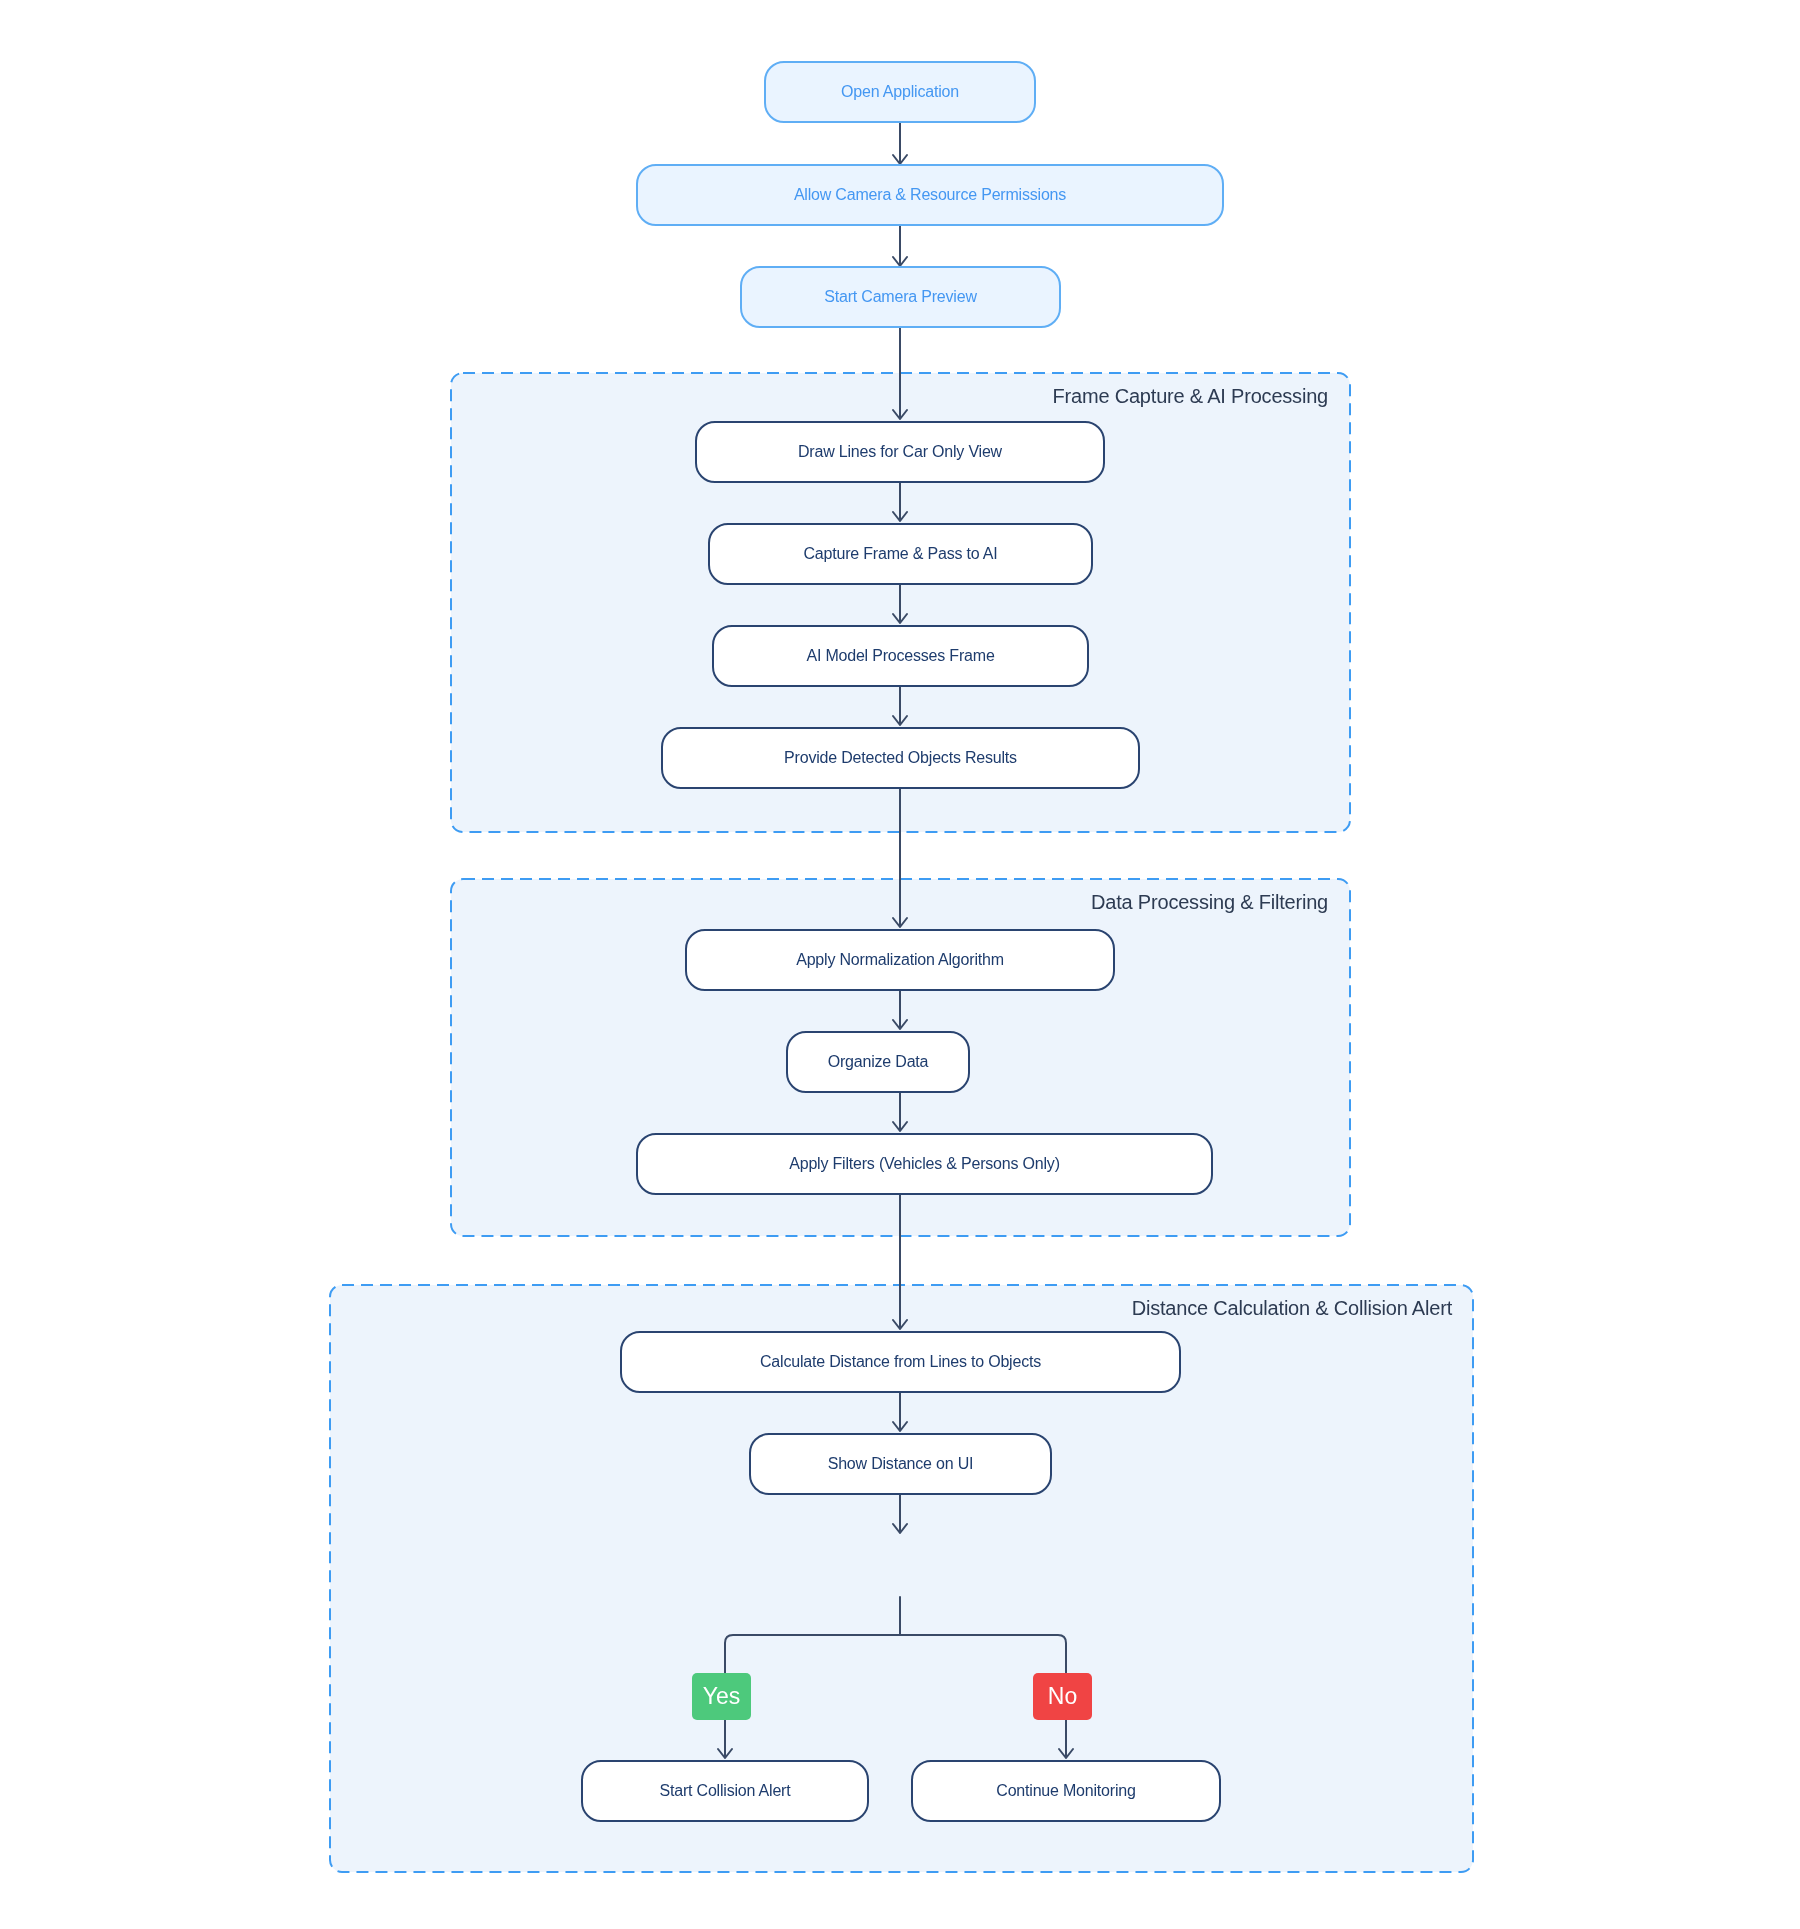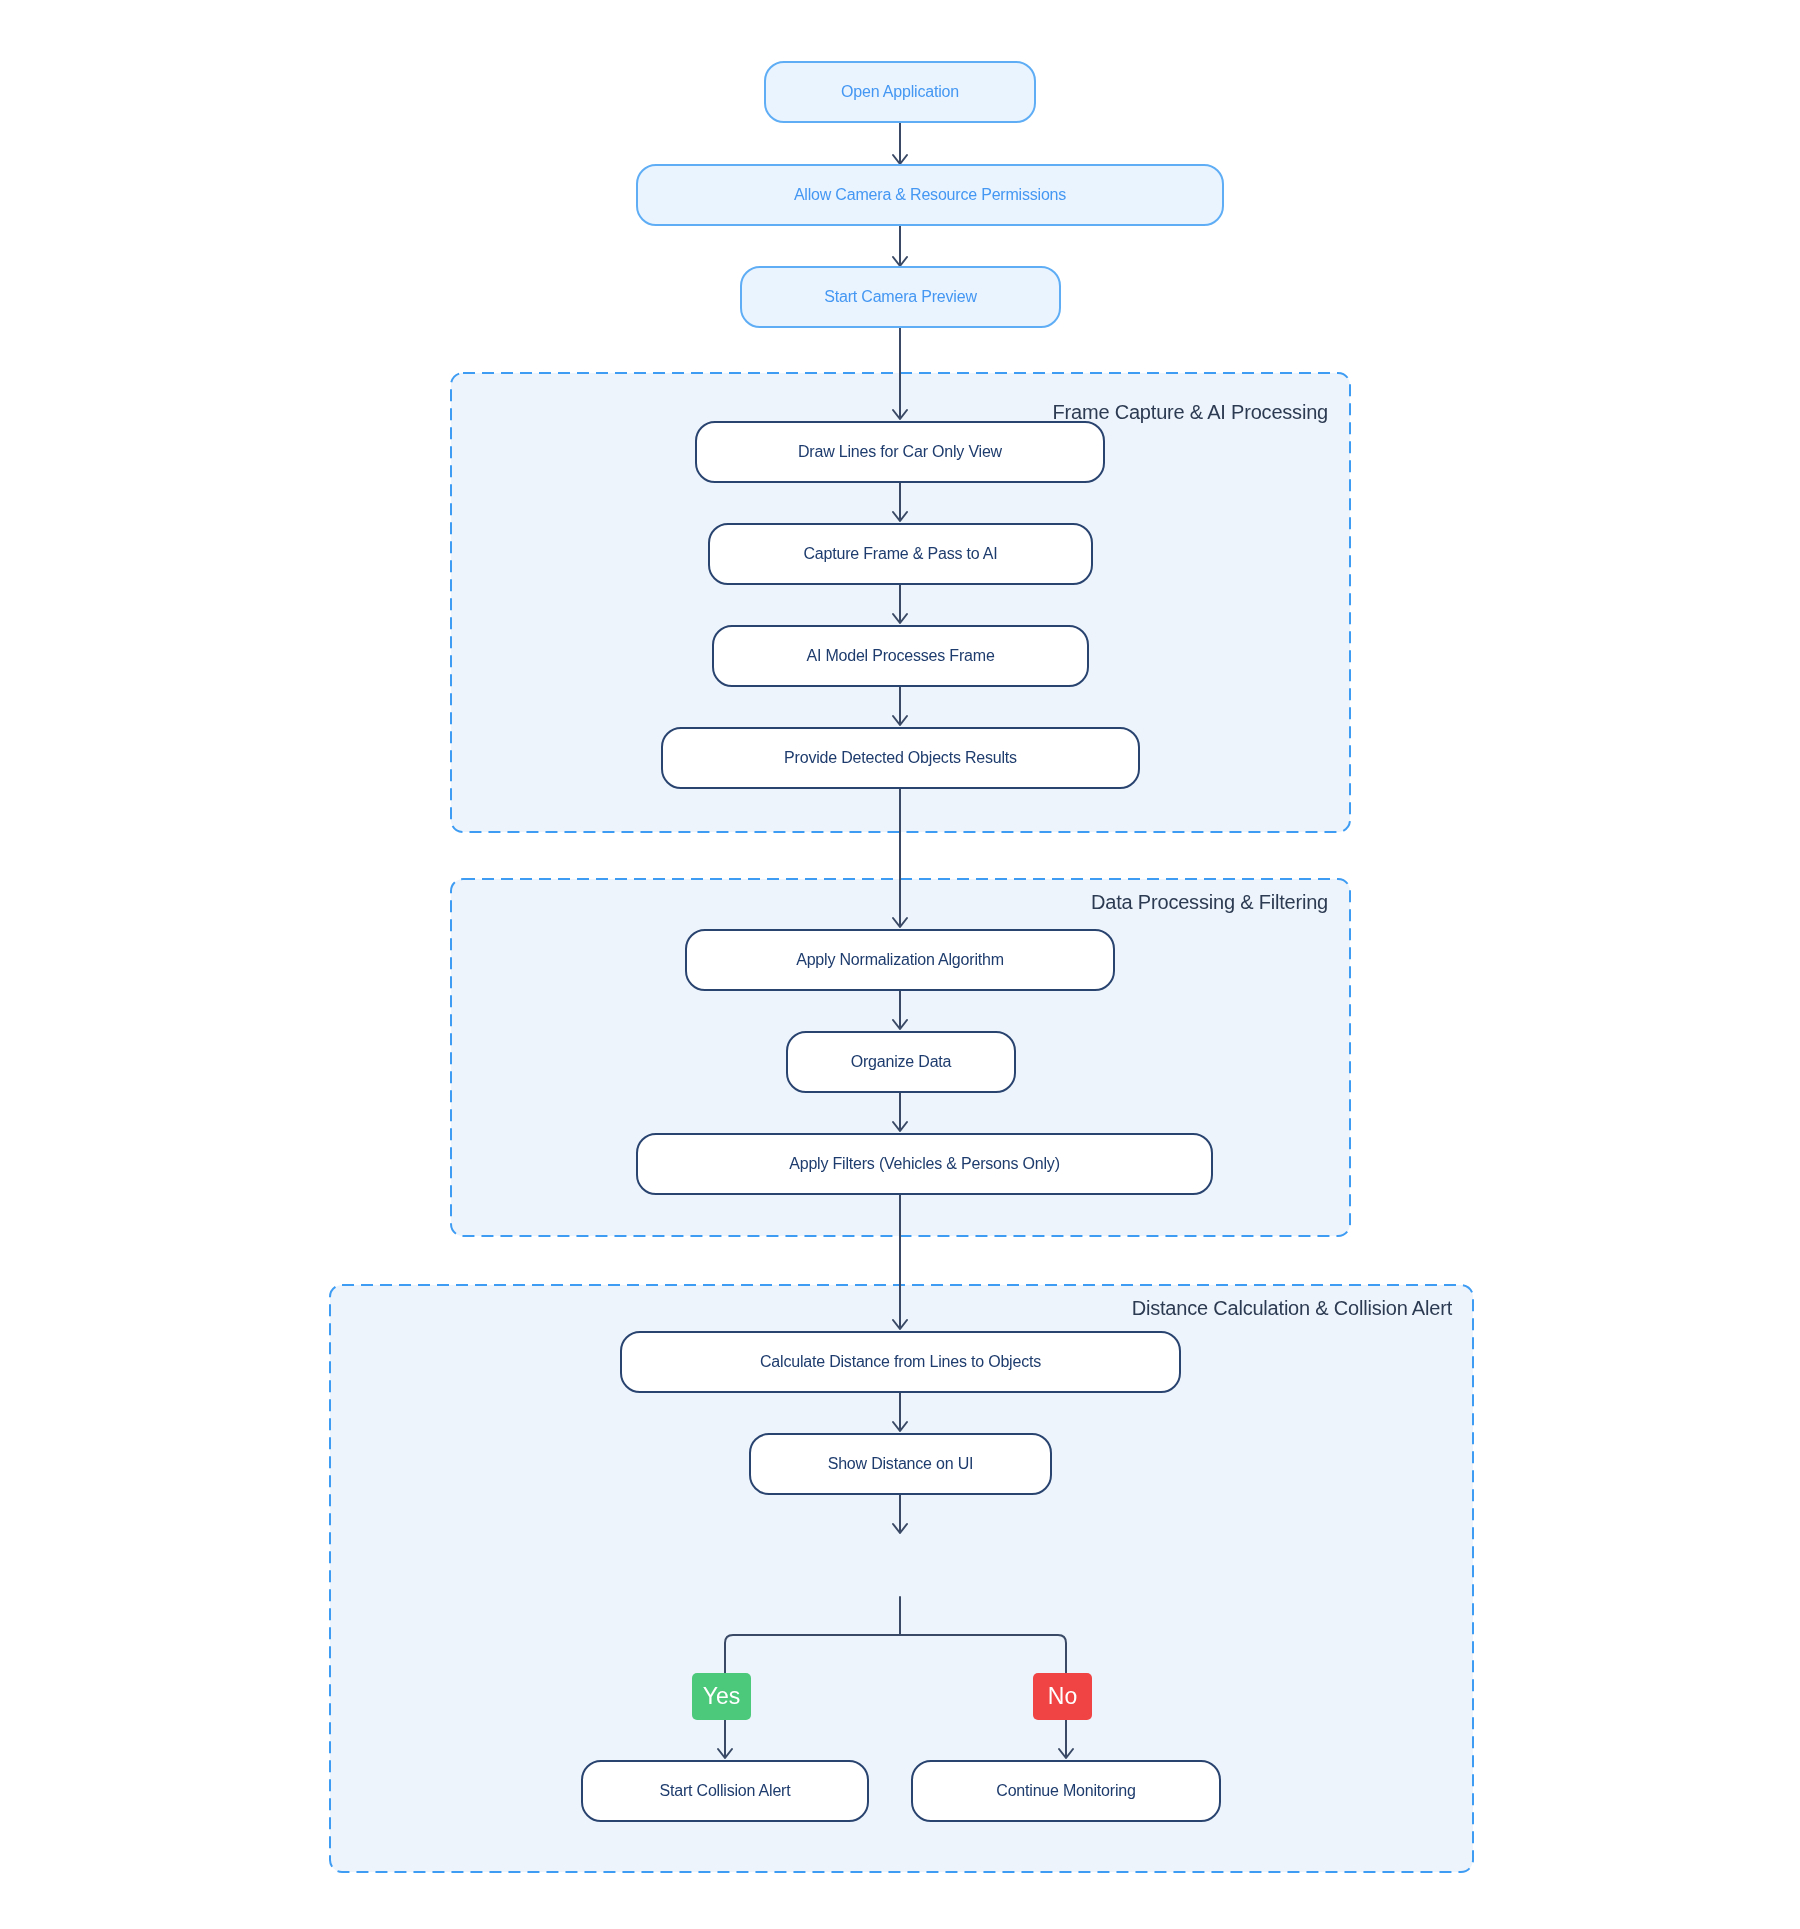--- a/index.html
+++ b/index.html
@@ -69,35 +69,35 @@
       <path class="con" d="M900 1195 V1329 M893 1320 L900 1329 L907 1320"></path>
       <path class="con" d="M900 1393 V1431 M893 1422 L900 1431 L907 1422"></path>
       <path class="con" d="M900 1495 V1533 M893 1524 L900 1533 L907 1524"></path>
       <path class="con" d="M900 1597 V1635"></path>
       <path class="con" d="M725 1673 V1643 Q725 1635 733 1635 H1058 Q1066 1635 1066 1643 V1673"></path>
       <path class="con" d="M725 1720 V1758 M718 1749 L725 1758 L732 1749"></path>
       <path class="con" d="M1066 1720 V1758 M1059 1749 L1066 1758 L1073 1749"></path>
     </g>
   </svg>
 
-  <div class="glabel" style="top:401px;right:472px;">Frame Capture &amp; AI Processing</div>
+  <div class="glabel" style="top:385px;right:472px;">Frame Capture &amp; AI Processing</div>
   <div class="glabel" style="top:891px;right:472px;">Data Processing &amp; Filtering</div>
   <div class="glabel" style="top:1297px;right:348px;">Distance Calculation &amp; Collision Alert</div>
 
   <div class="node blue" style="left:764px;top:61px;width:272px;">Open Application</div>
   <div class="node blue" style="left:636px;top:164px;width:588px;">Allow Camera &amp; Resource Permissions</div>
   <div class="node blue" style="left:740px;top:266px;width:321px;">Start Camera Preview</div>
 
   <div class="node white" style="left:695px;top:421px;width:410px;">Draw Lines for Car Only View</div>
   <div class="node white" style="left:708px;top:523px;width:385px;">Capture Frame &amp; Pass to AI</div>
   <div class="node white" style="left:712px;top:625px;width:377px;">AI Model Processes Frame</div>
   <div class="node white" style="left:661px;top:727px;width:479px;">Provide Detected Objects Results</div>
 
   <div class="node white" style="left:685px;top:929px;width:430px;">Apply Normalization Algorithm</div>
-  <div class="node white" style="left:786px;top:1031px;width:230px;">Organize Data</div>
+  <div class="node white" style="left:786px;top:1031px;width:184px;">Organize Data</div>
   <div class="node white" style="left:636px;top:1133px;width:577px;">Apply Filters (Vehicles &amp; Persons Only)</div>
 
   <div class="node white" style="left:620px;top:1331px;width:561px;">Calculate Distance from Lines to Objects</div>
   <div class="node white" style="left:749px;top:1433px;width:303px;">Show Distance on UI</div>
 
   <div class="badge yes">Yes</div>
   <div class="badge no">No</div>
 
   <div class="node white" style="left:581px;top:1760px;width:288px;">Start Collision Alert</div>
   <div class="node white" style="left:911px;top:1760px;width:310px;">Continue Monitoring</div>

